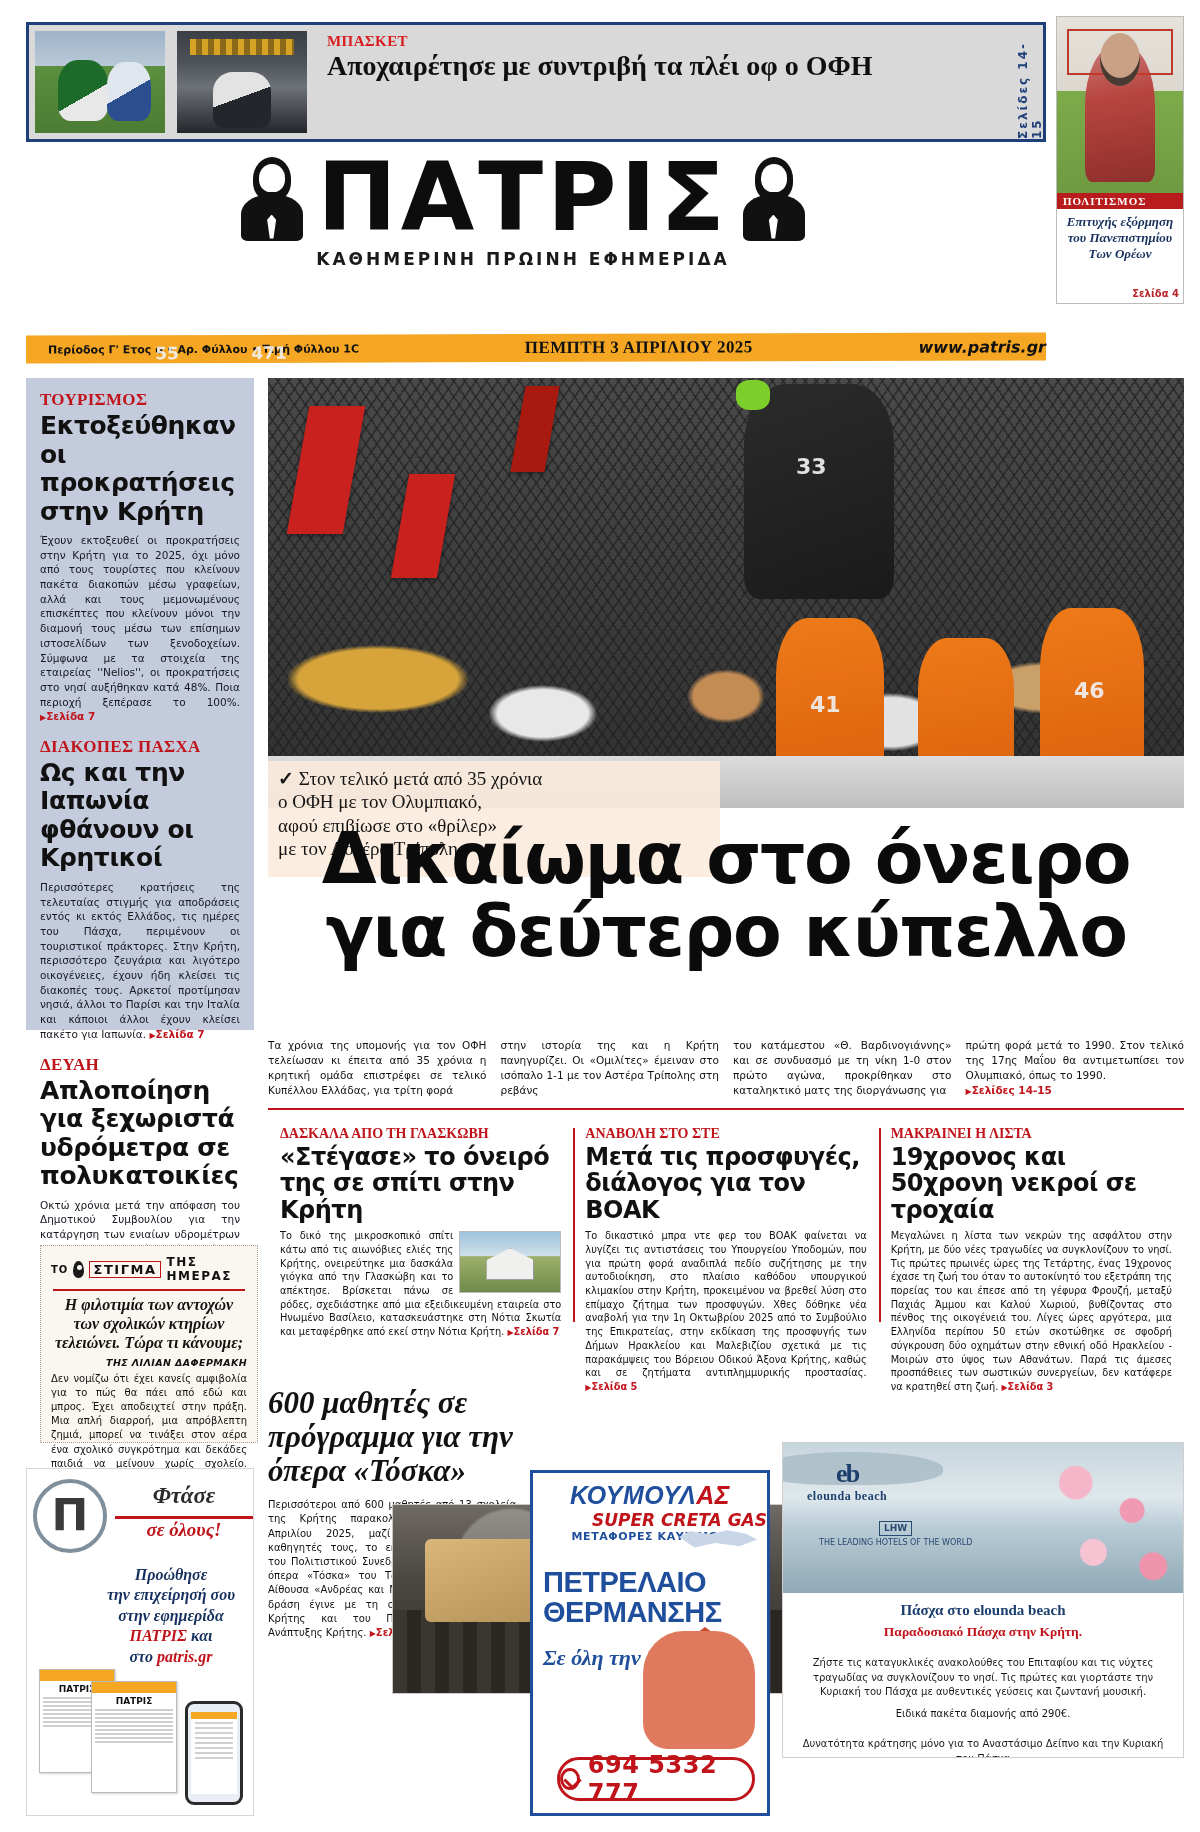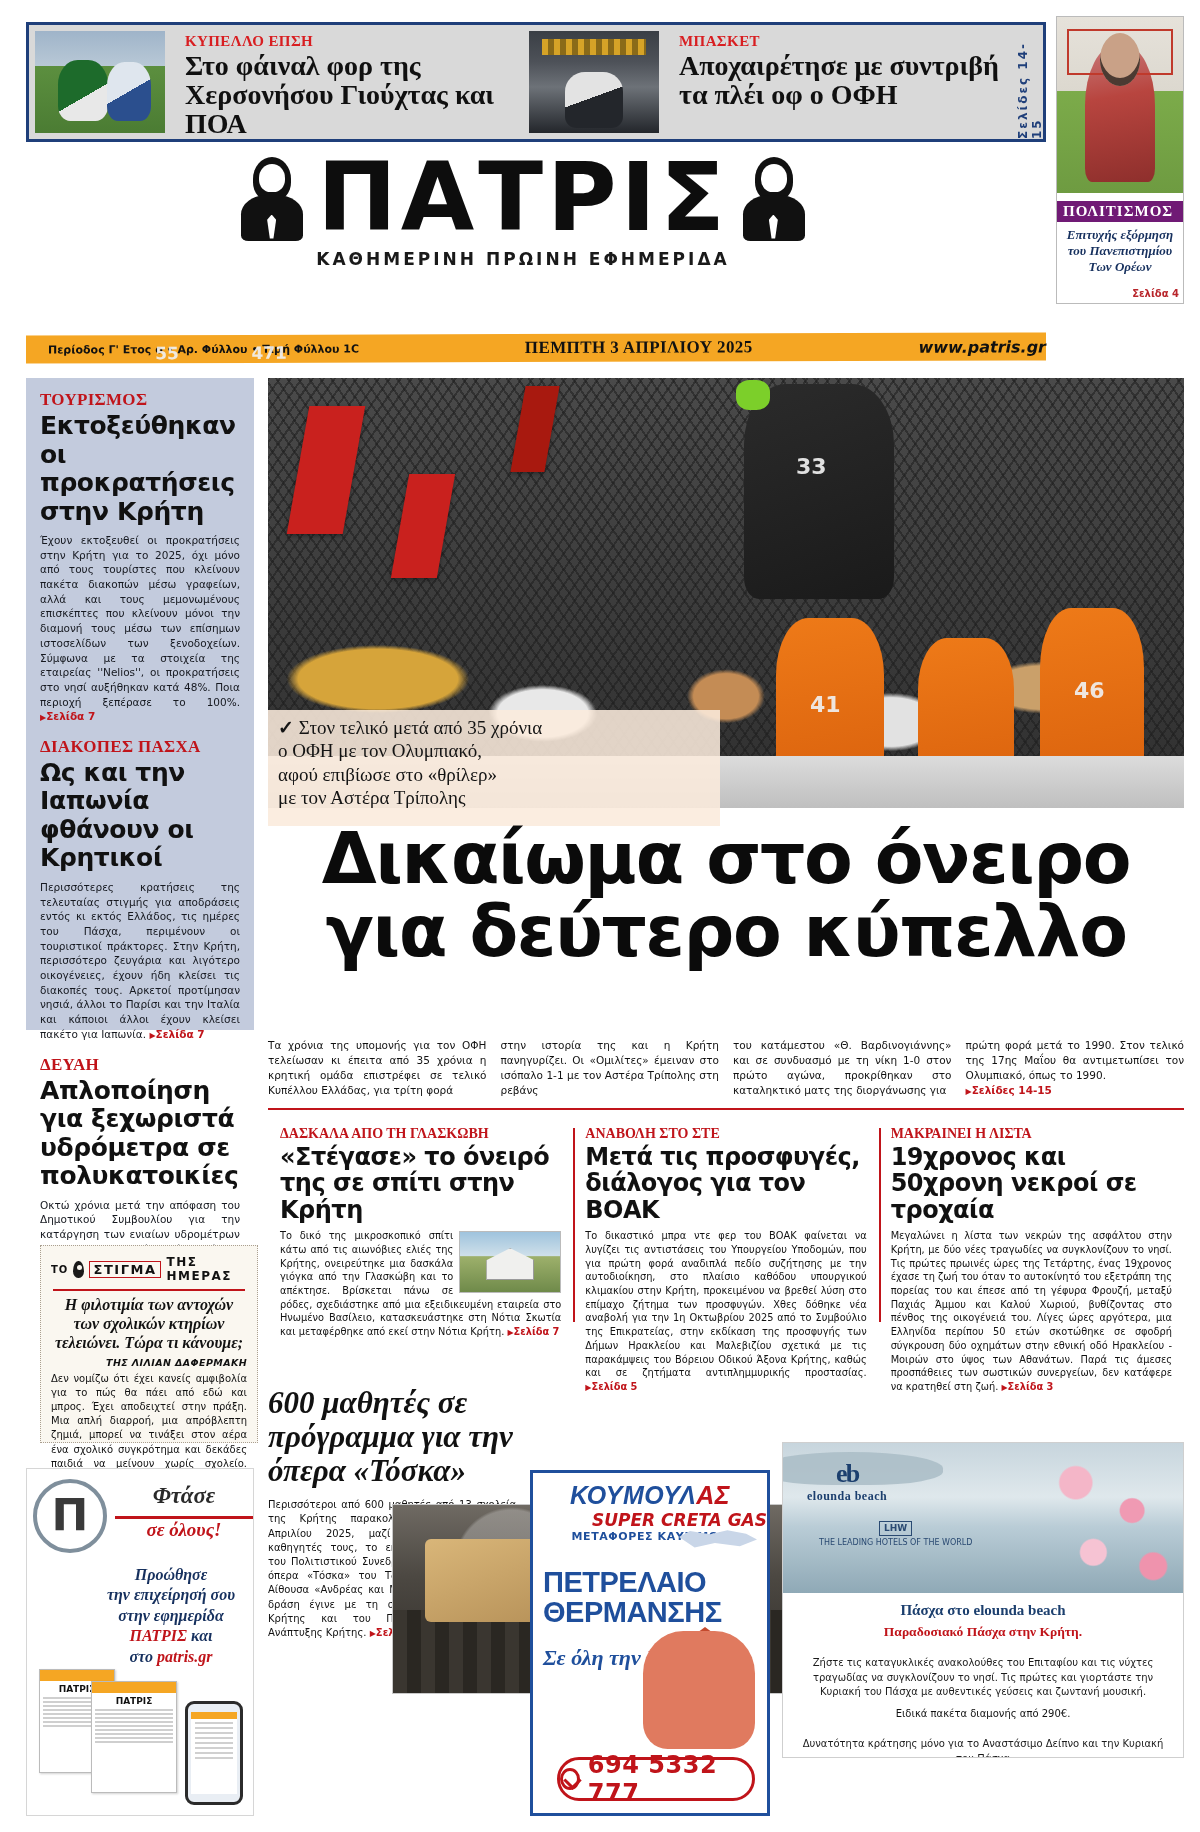--- a/index.html
+++ b/index.html
@@ -73,22 +73,22 @@
   .culture-photo:after{
     content:""; position:absolute; left:34%; top:9%; width:32%; height:30%;
     background:#c9a187; border-radius:50%;
     box-shadow:0 -8px 0 0 #4b3a32 inset;
   }
   .culture-frame{
     position:absolute; left:10px; top:12px; right:10px; bottom:118px;
     border:2px solid #c0392b;
   }
   .culture-tag{
-    background:#701a75; color:#fff; font-size:15px; font-weight:700; letter-spacing:1px;
-    padding:2px 6px; font-family:"Liberation Serif", serif;margin-top:8px;
+    background:#b91c1c; color:#fff; font-size:11px; font-weight:700; letter-spacing:1px;
+    padding:2px 6px; font-family:"Liberation Serif", serif;
   }
   .culture-text{
     font-family:"Liberation Serif", serif; font-style:italic; font-weight:700;
     font-size:13px; line-height:1.22; color:#16305e; padding:5px 6px 0 6px; text-align:center;
   }
   .culture-page{
     position:absolute; right:4px; bottom:4px; color:#b8252b; font-size:10px; font-weight:700;
   }
 
   
@@ -280,21 +280,21 @@
     position:absolute; color:#f0f0f0; font-family:"DejaVu Sans", sans-serif;
     font-weight:700; font-size:22px; opacity:.92;
   }
   .mp-ground{
     position:absolute; left:0; bottom:0; width:100%; height:12%;
     background:linear-gradient(180deg,#dcdcdc 0%,#bfbfbf 100%);
   }
 
   
   .caption{
-    position:absolute; left:268px; top:710px; width:452px; height:116px;
+    position:absolute; left:268px; top:761px; width:452px; height:116px;
     background:rgba(250,235,220,.88); padding:6px 8px 0 10px;
   }
   .caption .line{
     font-family:"Liberation Serif", serif; font-size:19px; font-weight:400;
     line-height:1.23; color:#141414;
   }
   .caption .line:first-child:before{ content:"\2713  "; font-weight:700; }
 
   
   .bighead{
@@ -447,24 +447,20 @@
   .el-res{ font-size:9.5px; line-height:1.4; margin-top:7px; color:#1b1b1b; }
   .el-site{ color:#1c3f6e; font-weight:700; font-size:11px; margin-top:5px; }
 </style>
 </head>
 <body>
 
 <div class="page">
 
   <div class="topstrip">
     <div class="ts-photo soccer"></div>
-    <div class="ts-block">
-      <div class="ts-kicker">ΚΥΠΕΛΛΟ ΕΠΣΗ</div>
-      <div class="ts-head">Στο φάιναλ φορ της Χερσονήσου Γιούχτας και ΠΟΑ</div>
-    </div>
     <div class="ts-photo basket"></div>
     <div class="ts-block">
       <div class="ts-kicker">ΜΠΑΣΚΕΤ</div>
       <div class="ts-head">Αποχαιρέτησε με συντριβή τα πλέι οφ ο ΟΦΗ</div>
     </div>
     <div class="ts-pages">
       <span>Σελίδες 14-15</span>
     </div>
   </div>
 

